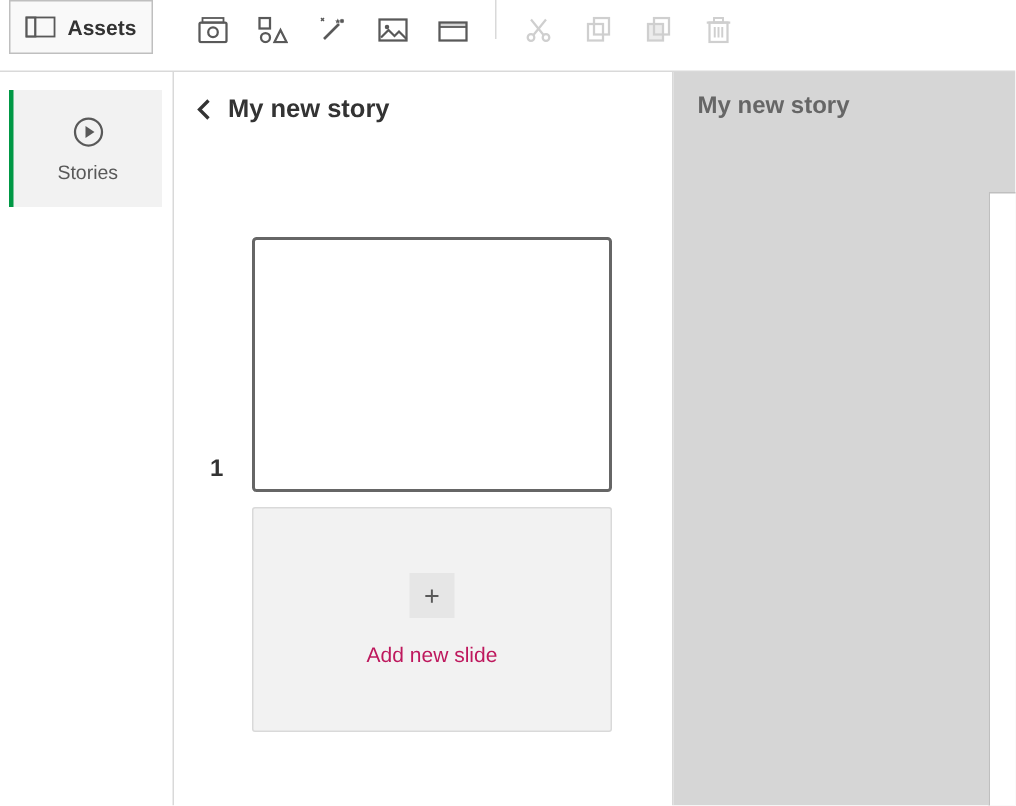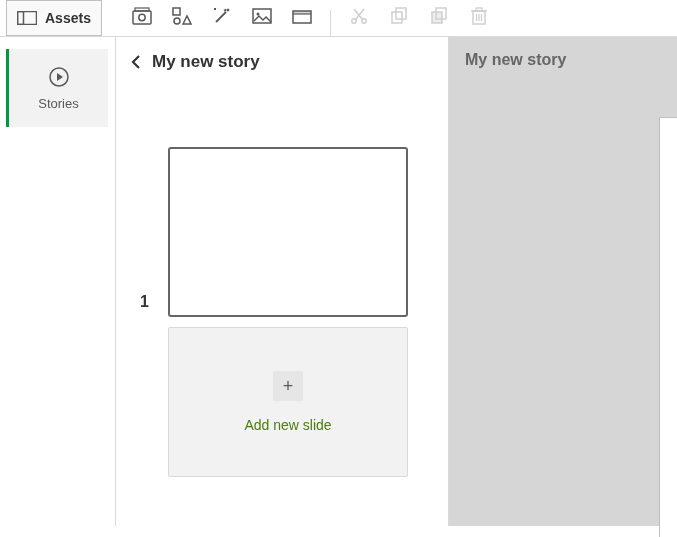--- a/index.html
+++ b/index.html
@@ -5,23 +5,23 @@
   * { box-sizing: border-box; margin: 0; padding: 0; }
   body {
     font-family: "Segoe UI", Arial, sans-serif;
     background: #fff;
     width: 677px;
     height: 537px;
     overflow: hidden;
     color: #333;
   }
   .toolbar {
-    height: 37px;
-    display: flex;
-    align-items: flex-end;
+    height: 48px;
+    display: flex;
+    align-items: flex-start;
     border-bottom: 1px solid #d9d9d9;
     padding-left: 6px;
     gap: 0;
   }
   .assets-btn {
     display: flex;
     align-items: center;
     height: 36px;
     padding: 0 10px;
     border: 1px solid #bfbfbf;
@@ -122,21 +122,21 @@
   .plus-box {
     width: 30px;
     height: 30px;
     background: #e6e6e6;
     display: flex;
     align-items: center;
     justify-content: center;
     font-size: 18px;
     color: #595959;
   }
-  .add-slide-label { font-size: 14px; color: #4d7c0f; }
+  .add-slide-label { font-size: 14px; color: #be185d; }
   .canvas-area {
     flex: 1;
     background: #d6d6d6;
     position: relative;
   }
   .canvas-title-wrap {
     position: absolute;
     top: 14px;
     left: 16px;
     font-size: 16px;

